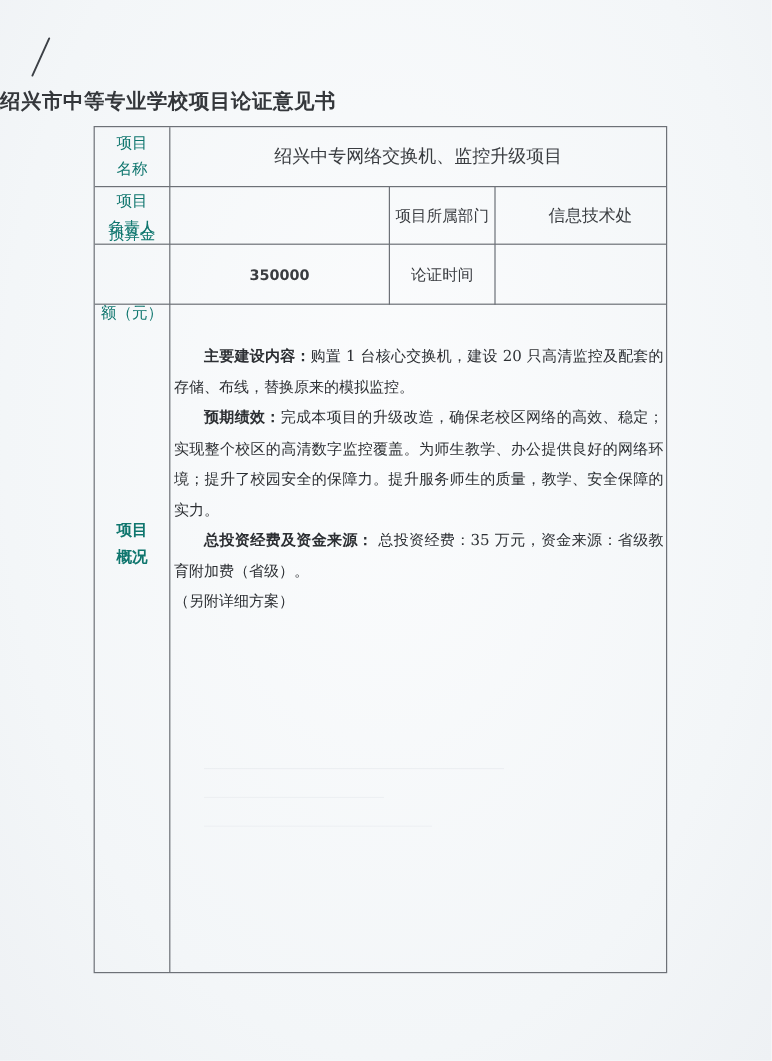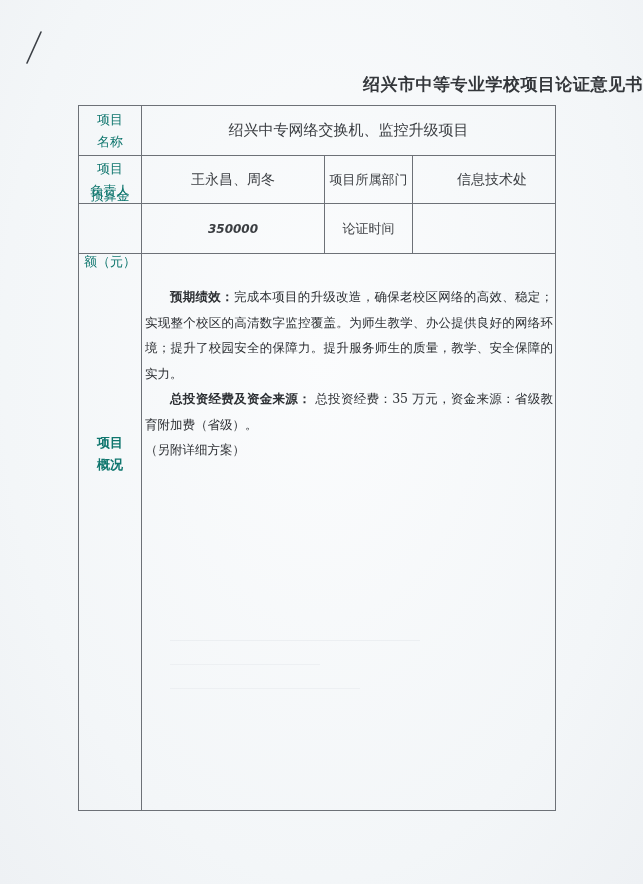--- a/index.html
+++ b/index.html
@@ -10,21 +10,21 @@
     color: #2f3236;
   }
   .page-bg {
     position: absolute; inset: 0;
     background: radial-gradient(ellipse at 50% 40%, #fbfcfd 0%, #f3f6f8 70%, #eef1f4 100%);
   }
   .corner-mark {
     position: absolute; left: 24px; top: 30px; width: 20px; height: 36px;
   }
   .doc-title {
-    position: absolute; left: 0; width: 643px; top: 73px; text-align: right;
+    position: absolute; left: 0; width: 643px; top: 73px; text-align: left;
     font-family: "DejaVu Sans", "Liberation Sans", sans-serif;
     font-size: 17px; font-weight: bold; letter-spacing: 0.5px; color: #34373b;
   }
   .tbl {
     position: absolute; left: 78px; top: 105px; width: 478px; height: 706px;
     border: 1px solid #6d7177;
     box-sizing: border-box;
   }
   .cell {
     position: absolute; box-sizing: border-box;
@@ -32,21 +32,21 @@
   }
   .vline { position: absolute; width: 1px; background: #6d7177; }
   .hline { position: absolute; height: 1px; background: #6d7177; }
   .lbl {
     font-size: 13px; line-height: 22px; color: #0f766e;
     flex-direction: column;
   }
   .val { font-size: 14px; color: #3a3d41; }
   .num {
     font-family: "DejaVu Sans", "Liberation Sans", sans-serif;
-    font-size: 12px; font-weight: bold; color: #3a3d41; font-style: italic;
+    font-size: 12px; font-weight: bold; color: #3a3d41;
   }
   .overview {
     position: absolute; left: 66px; top: 30px; width: 408px;
     font-size: 12.5px; line-height: 25.5px; color: #2c2f33; text-align: justify;
   }
   .overview p { margin: 0; }
   .indent { text-indent: 2em; }
   .b { font-weight: bold; }
 </style>
 </head>
@@ -73,39 +73,41 @@
   <div class="cell lbl" style="left:0; top:0; width:62px; height:49px;">
     <span>项目</span>
     <span>名称</span>
   </div>
   <div class="cell val" style="left:63px; top:0; width:413px; height:49px; font-size:15px;">绍兴中专网络交换机、监控升级项目</div>
 
   <div class="cell lbl" style="left:0; top:50px; width:62px; height:47px;">
     <span>项目</span>
     <span>负责人</span>
   </div>
-  <div class="cell val" style="left:63px; top:50px; width:182px; height:47px;">王永昌、周冬</div>
   <div class="cell val" style="left:246px; top:50px; width:87px; height:47px; font-size:13px;">项目所属部门</div>
   <div class="cell val" style="left:342px; top:50px; width:142px; height:47px;">信息技术处</div>
 
   <div class="cell lbl" style="left:0; top:98px; width:62px; height:49px;gap:44px;">
     <span>预算金</span>
     <span>额（元）</span>
   </div>
   <div class="cell num" style="left:63px; top:98px; width:182px; height:49px;">350000</div>
   <div class="cell val" style="left:246px; top:98px; width:87px; height:49px; font-size:13px;">论证时间</div>
 
   <div class="cell lbl" style="left:0; top:148px; width:62px; height:400px; font-weight:bold;">
     <span>项目</span>
     <span>概况</span>
   </div>
 
   <div style="position:absolute; left:0; top:148px; width:476px; height:556px;">
     <div class="overview">
       <p class="indent">
+        <span class="b">主要建设内容：</span><span>购置 1 台核心交换机，建设 20 只高清监控及配套的存储、布线，替换原来的模拟监控。</span>
+      </p>
+      <p class="indent">
         <span class="b">预期绩效：</span><span>完成本项目的升级改造，确保老校区网络的高效、稳定；实现整个校区的高清数字监控覆盖。为师生教学、办公提供良好的网络环境；提升了校园安全的保障力。提升服务师生的质量，教学、安全保障的实力。</span>
       </p>
       <p class="indent">
         <span class="b">总投资经费及资金来源：</span><span> 总投资经费：35 万元，资金来源：省级教育附加费（省级）。</span>
       </p>
       <p>（另附详细方案）</p>
     </div>
   </div>
 </div>
 

